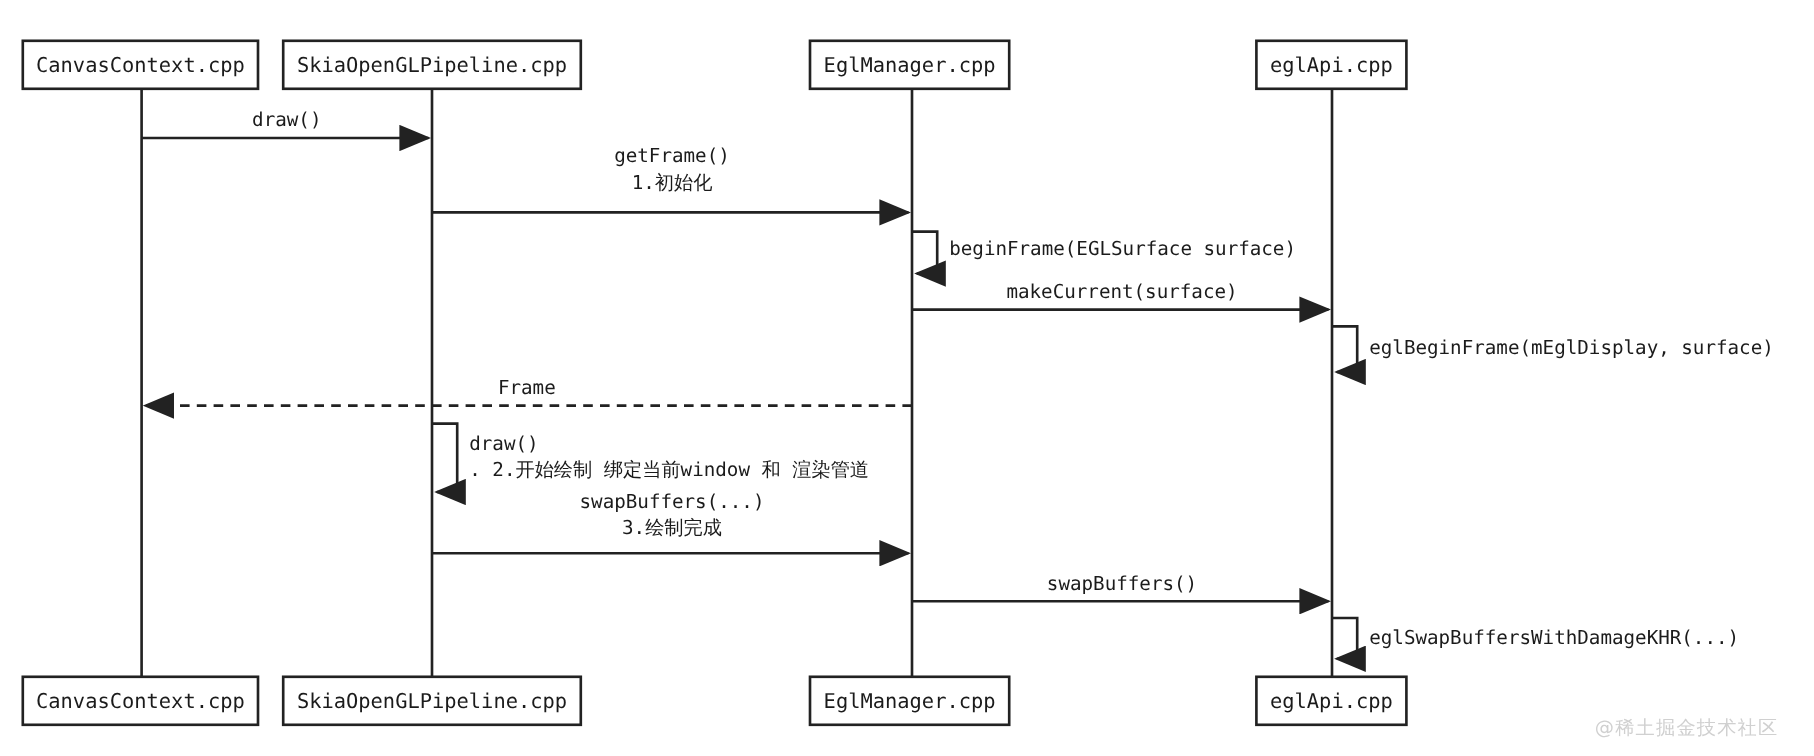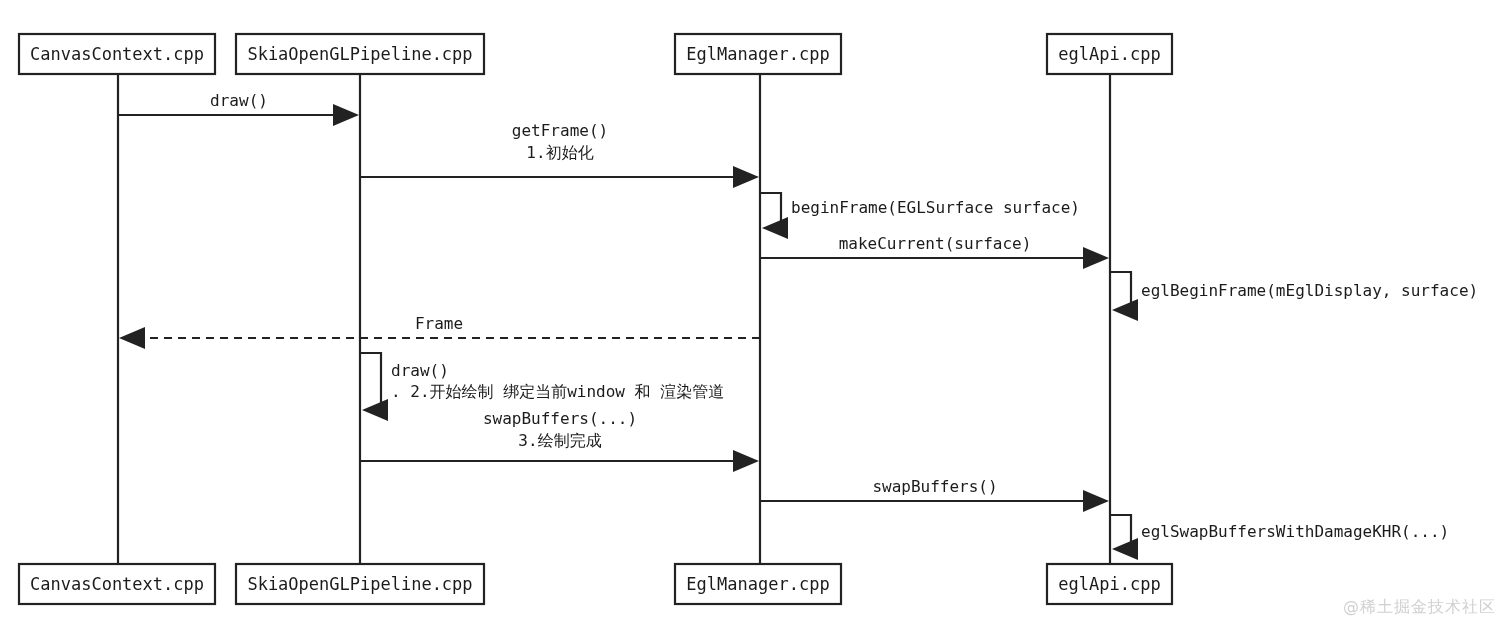--- a/index.html
+++ b/index.html
@@ -54,21 +54,21 @@
   .msg-label {
     font-family: "DejaVu Sans Mono", monospace;
     font-size: 16px;
     fill: #1b1b1b;
     dominant-baseline: middle;
   }
   .msg-label.center { text-anchor: middle; }
   .msg-label.start  { text-anchor: start; }
   .watermark {
     position: absolute;
-    right: 16px;
+    right: 30px;
     bottom: 12px;
     font-family: "DejaVu Sans", sans-serif;
     font-size: 16px;
     color: #d0d0d0;
     letter-spacing: 1px;
     user-select: none;
   }
 </style>
 </head>
 <body>

